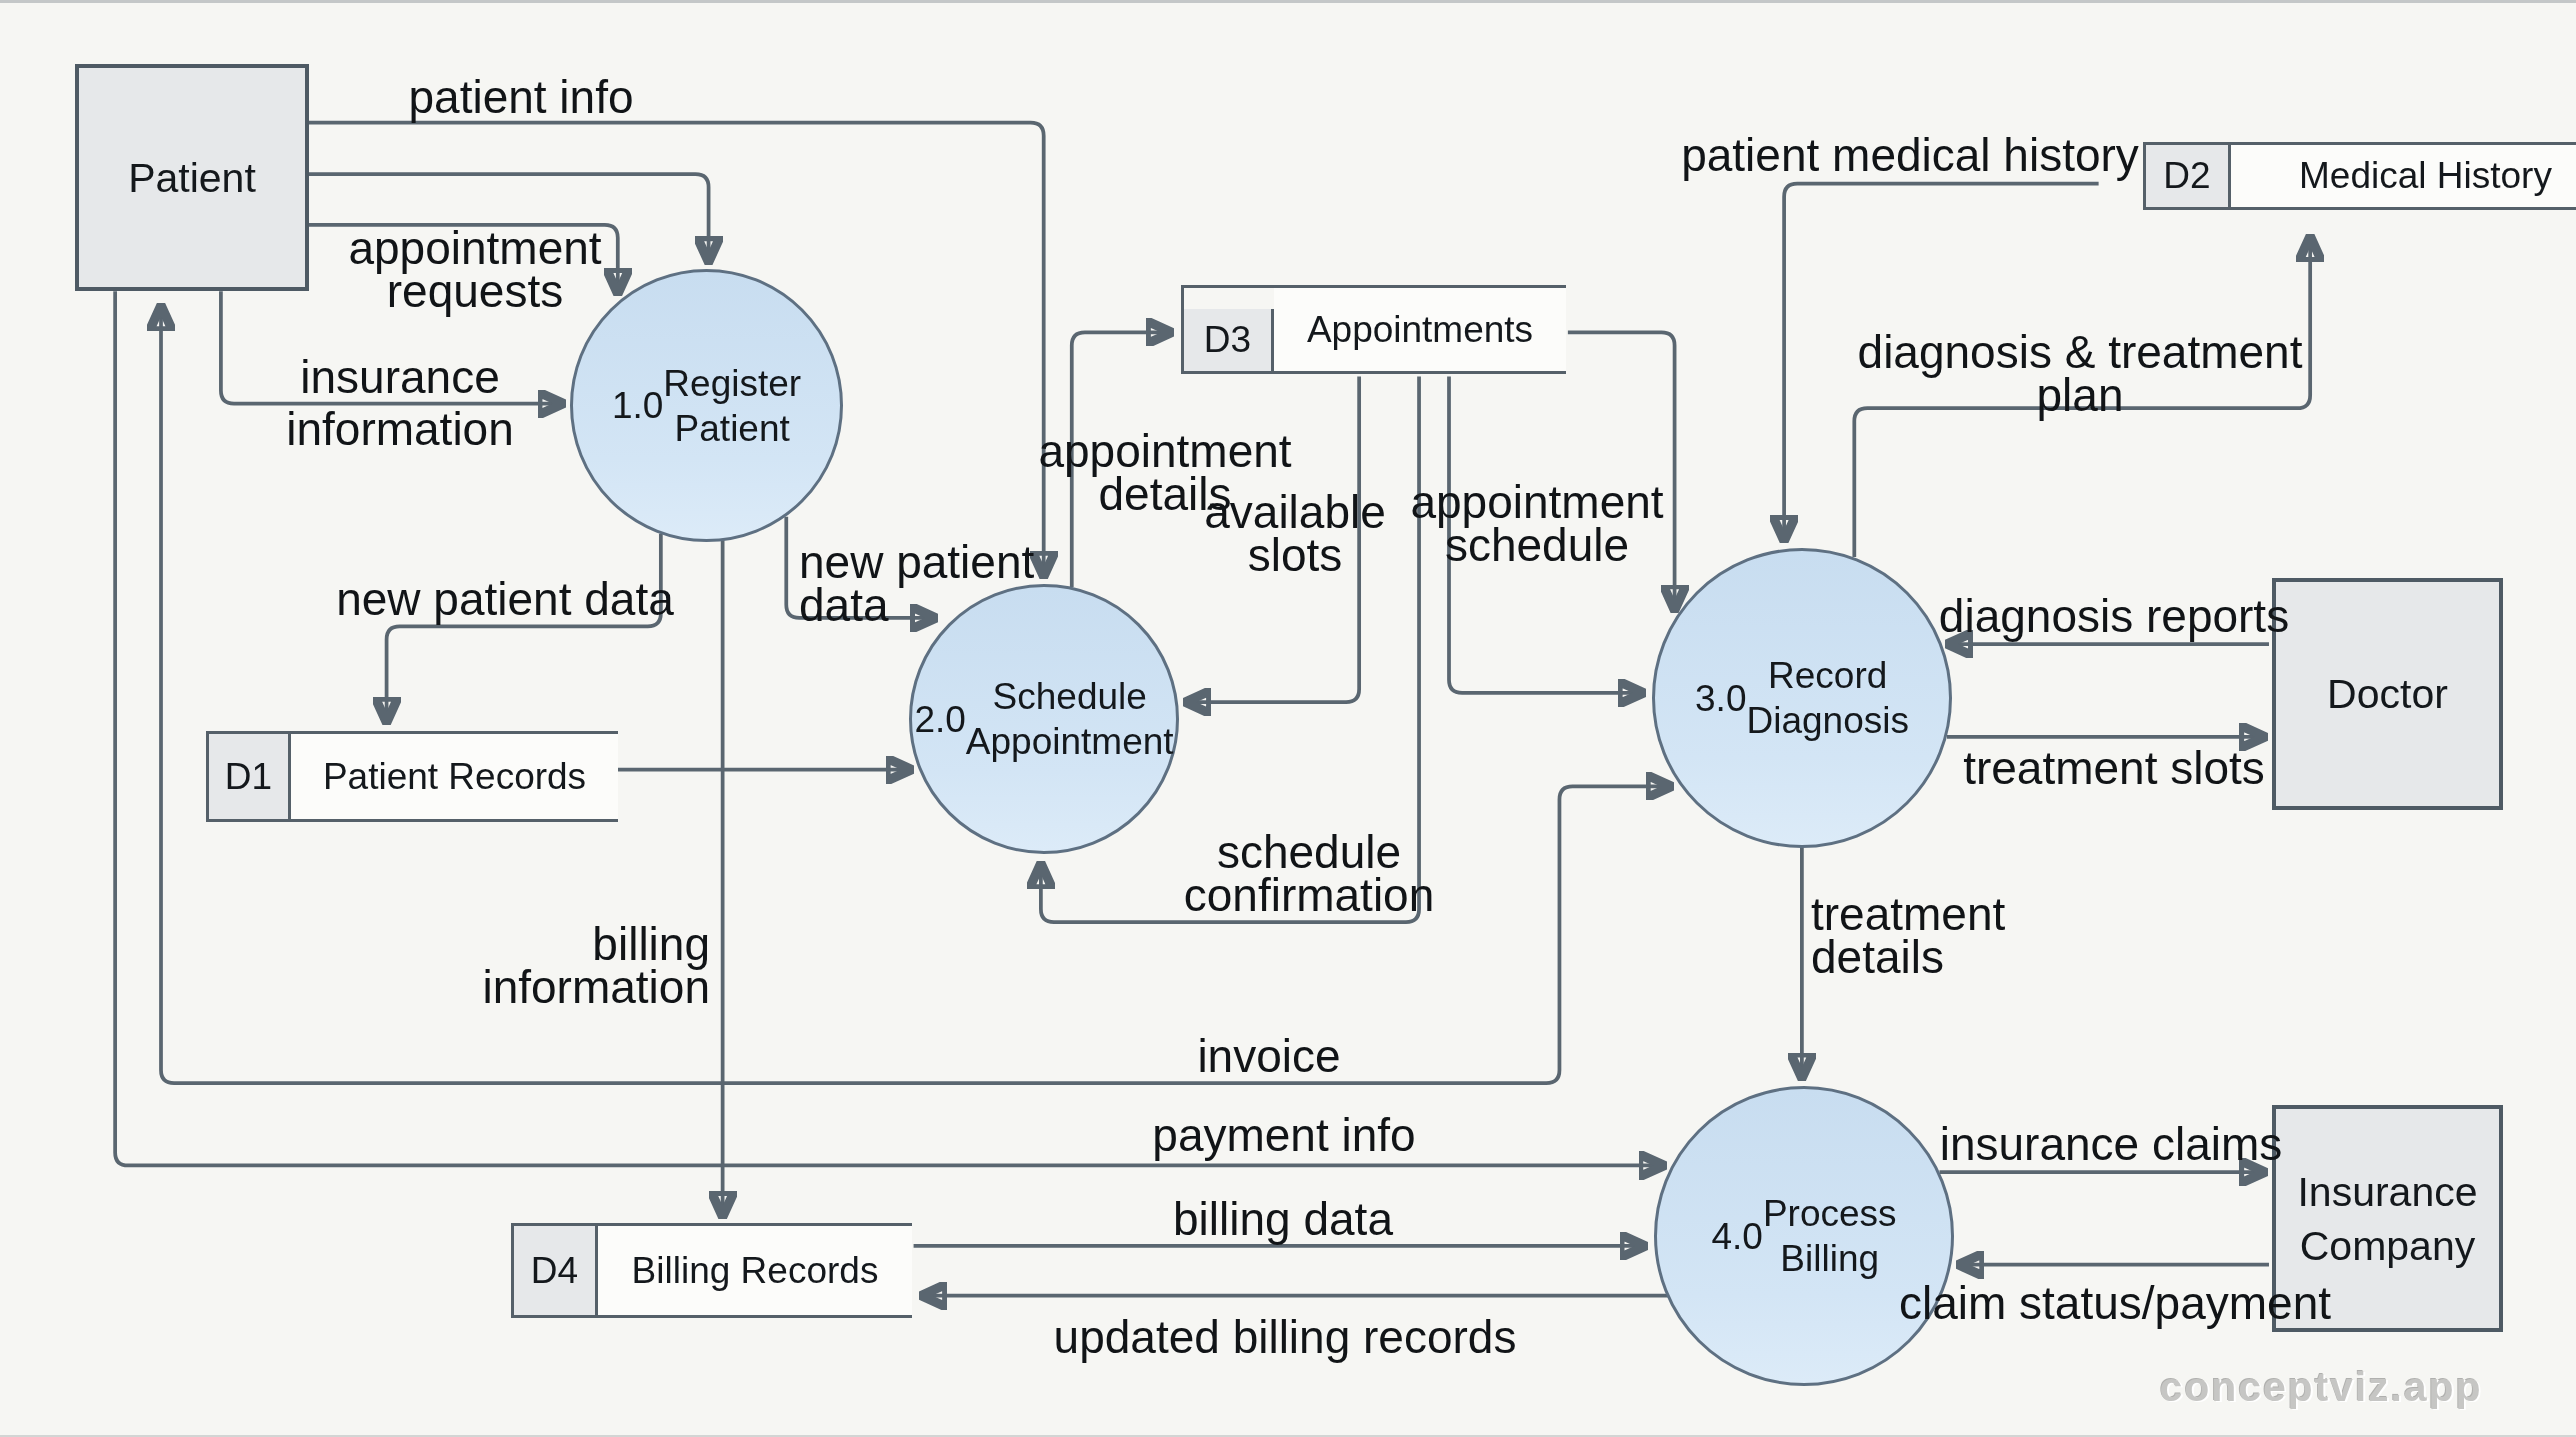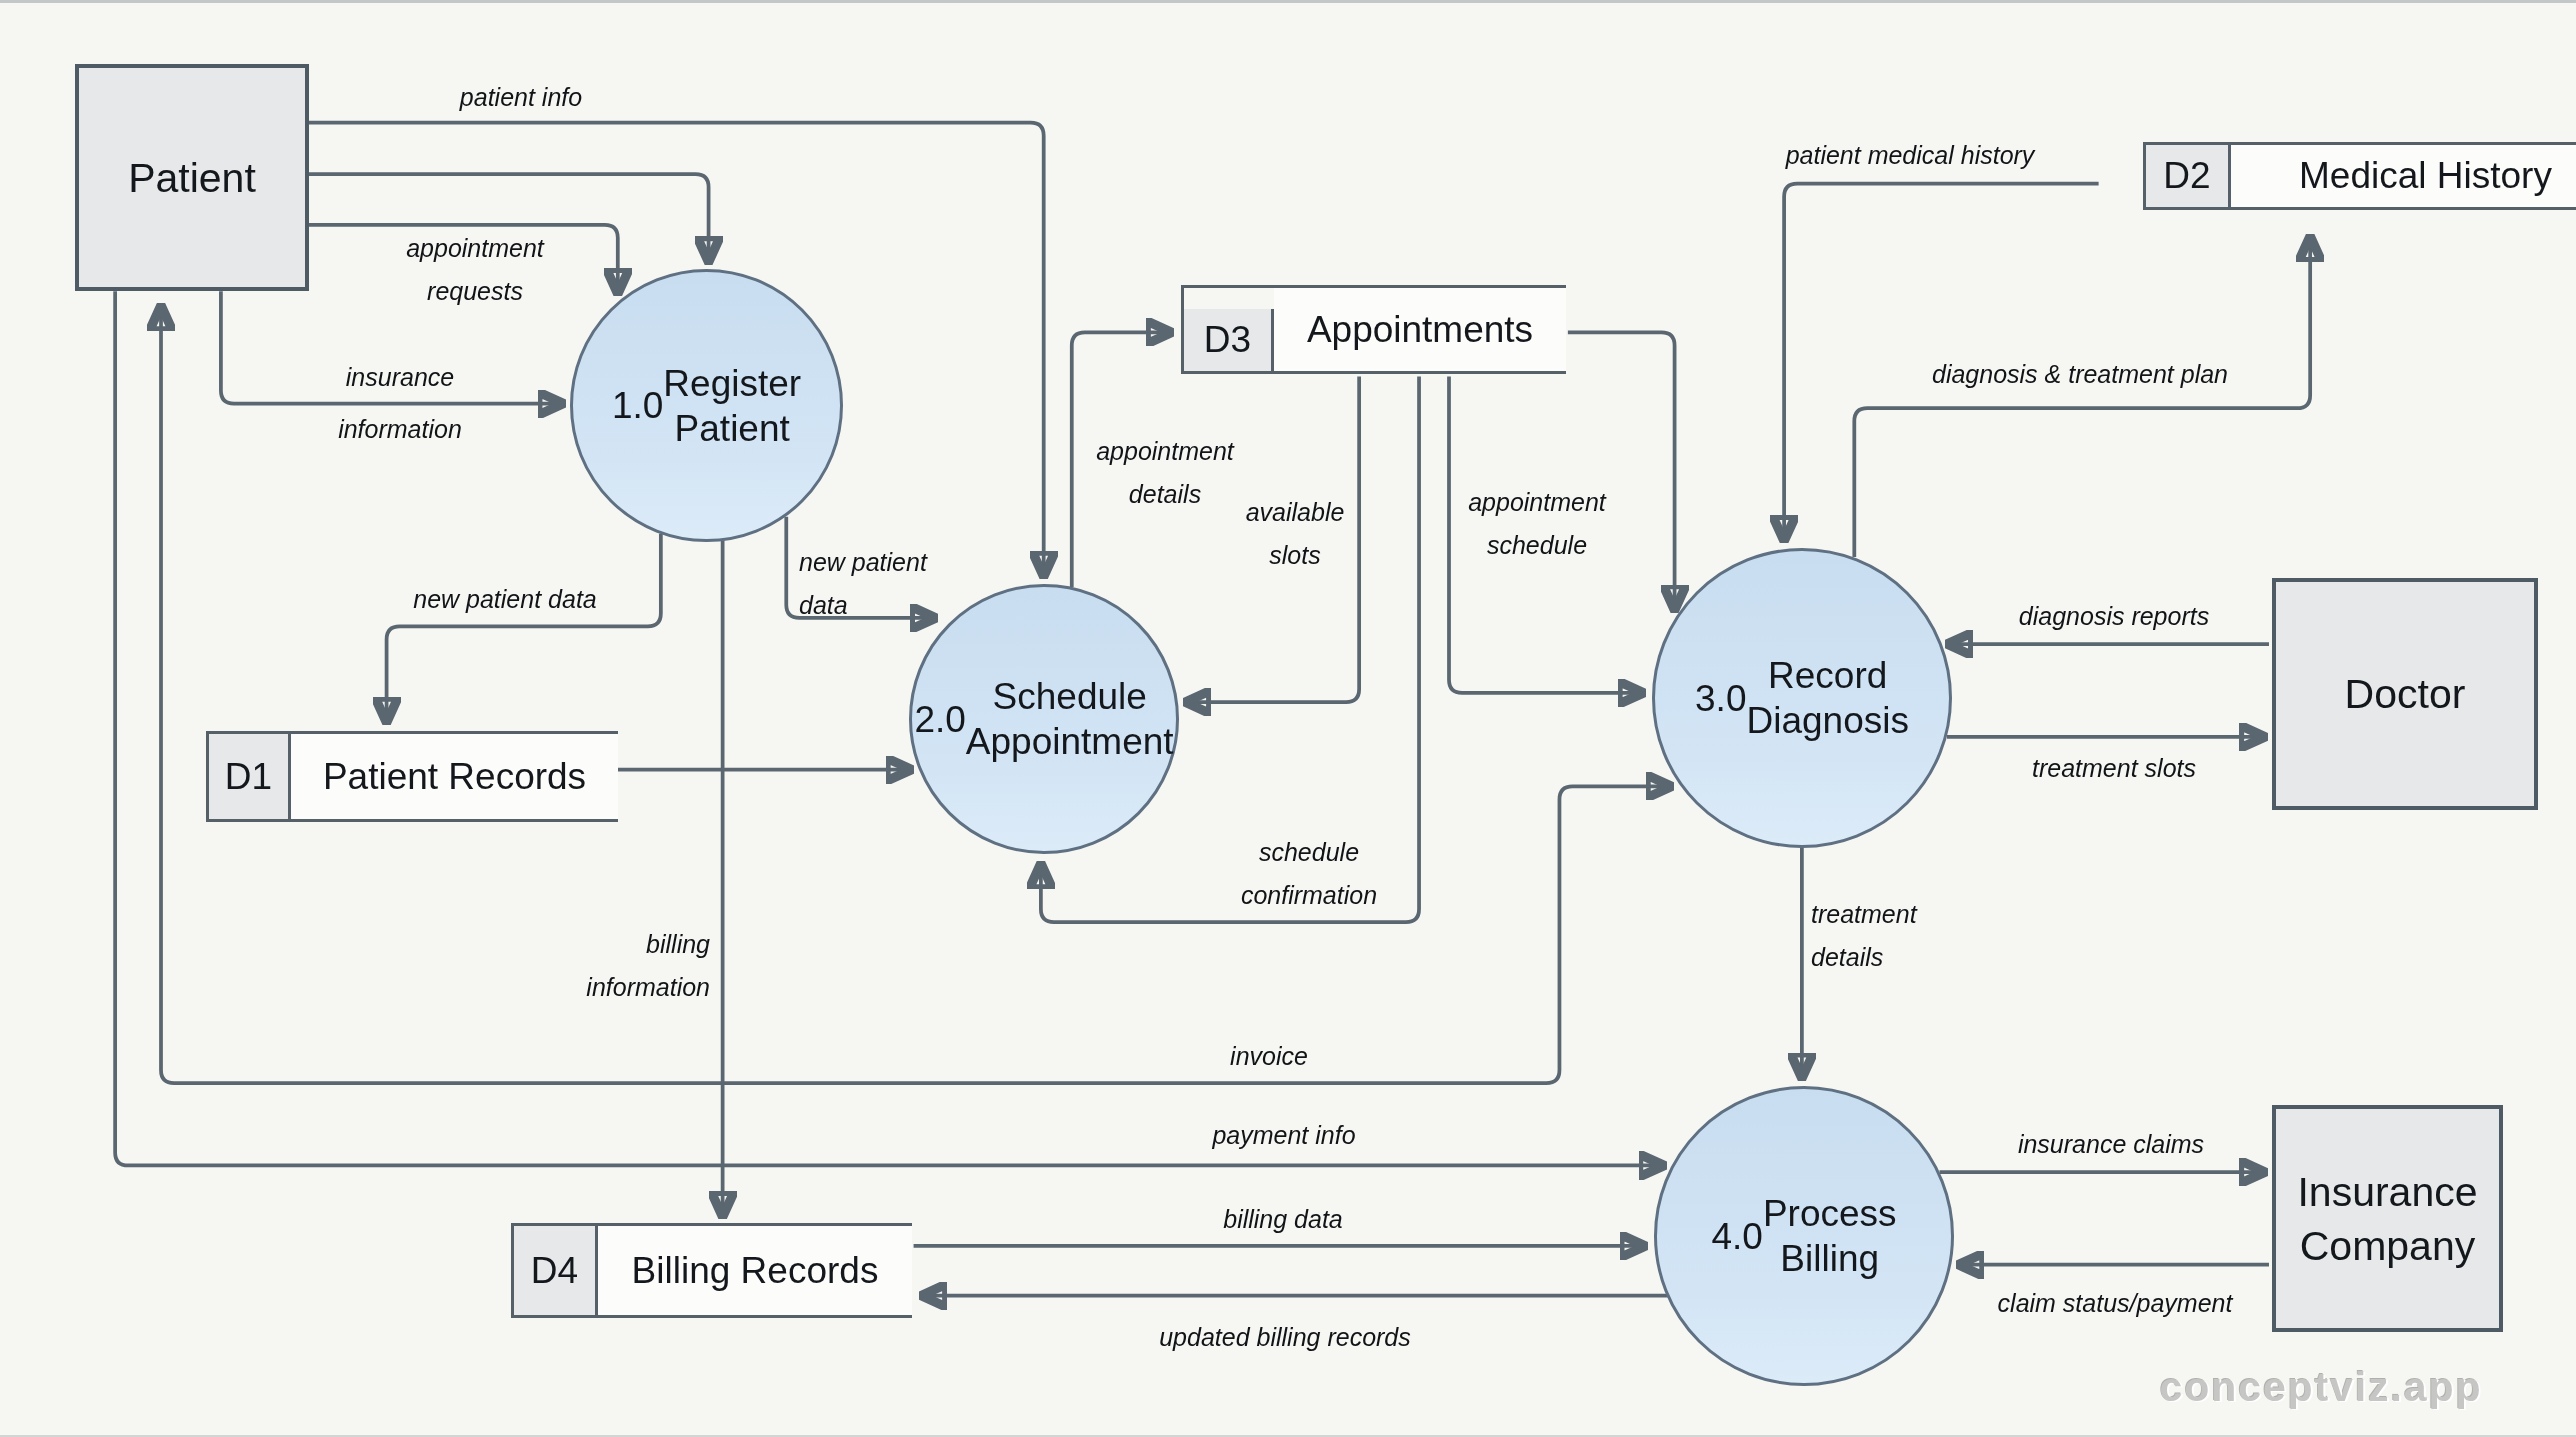--- a/index.html
+++ b/index.html
@@ -36,22 +36,22 @@
     background:#e6e8ea;border-right:3.7px solid #556069;box-sizing:border-box;
     display:flex;align-items:center;justify-content:center;
     font-size:37px;flex:0 0 auto;
   }
   .store-name{
     background:#fcfcfa;flex:1 1 auto;display:flex;align-items:center;justify-content:center;
     font-size:37px;
   }
   
   .flabel{
-    position:absolute;font-size:25px;line-height:43px;white-space:pre-line;
-    text-align:center;transform:translate(-50%,-50%);color:#111417;font-style:italic;
+    position:absolute;font-size:46px;line-height:43px;white-space:pre-line;
+    text-align:center;transform:translate(-50%,-50%);color:#111417;
   }
   .flabel.align-left{transform:translate(0,-50%);text-align:left;}
   .flabel.align-right{transform:translate(-100%,-50%);text-align:right;}
   .flabel.wide-gap{line-height:52px;}
   
   #watermark{
     position:absolute;transform:translate(-50%,-50%);
     font-size:41px;font-weight:bold;letter-spacing:1.9px;color:#c6c6c4;
     text-shadow:1.9px 1.9px 0 #ffffff, -0.9px -0.9px 0 #b0b0ae;
   }
@@ -131,21 +131,21 @@
   <div class="store" style="left:1181px;top:285px;width:385px;height:89px;">
     <div class="store-code" style="width:90px;margin-top:21px;">D3</div>
     <div class="store-name">Appointments</div>
   </div>
   <div class="store" style="left:511px;top:1223px;width:401px;height:95px;">
     <div class="store-code" style="width:84px;">D4</div>
     <div class="store-name">Billing Records</div>
   </div>
 
   <div class="entity" style="left:75px;top:64px;width:234px;height:227px;">Patient</div>
-  <div class="entity" style="left:2272px;top:578px;width:266px;height:232px;">Doctor</div>
+  <div class="entity" style="left:2272px;top:578px;width:231px;height:232px;">Doctor</div>
   <div class="entity" style="left:2272px;top:1105px;width:231px;height:227px;">Insurance
 Company</div>
 
   <div class="process" style="left:570px;top:269px;width:273px;height:273px;">
     <div class="pnum">1.0</div>
     <div class="pname">Register
 Patient</div>
   </div>
   <div class="process" style="left:909px;top:584px;width:270px;height:270px;">
     <div class="pnum">2.0</div>

